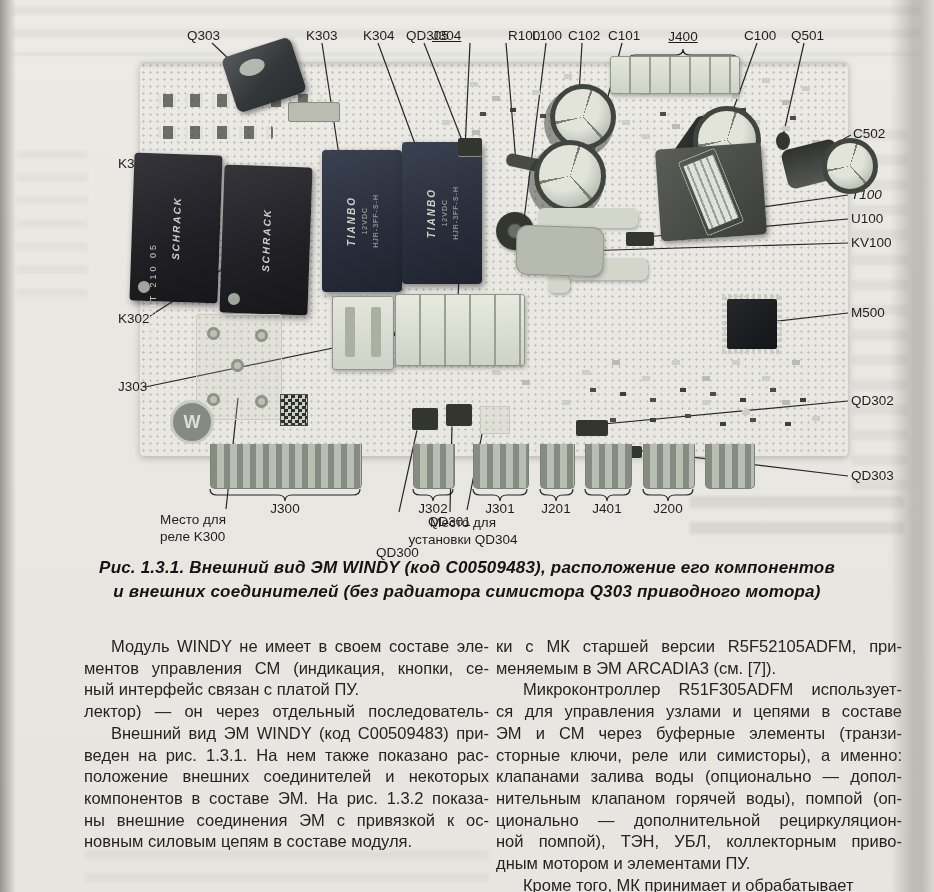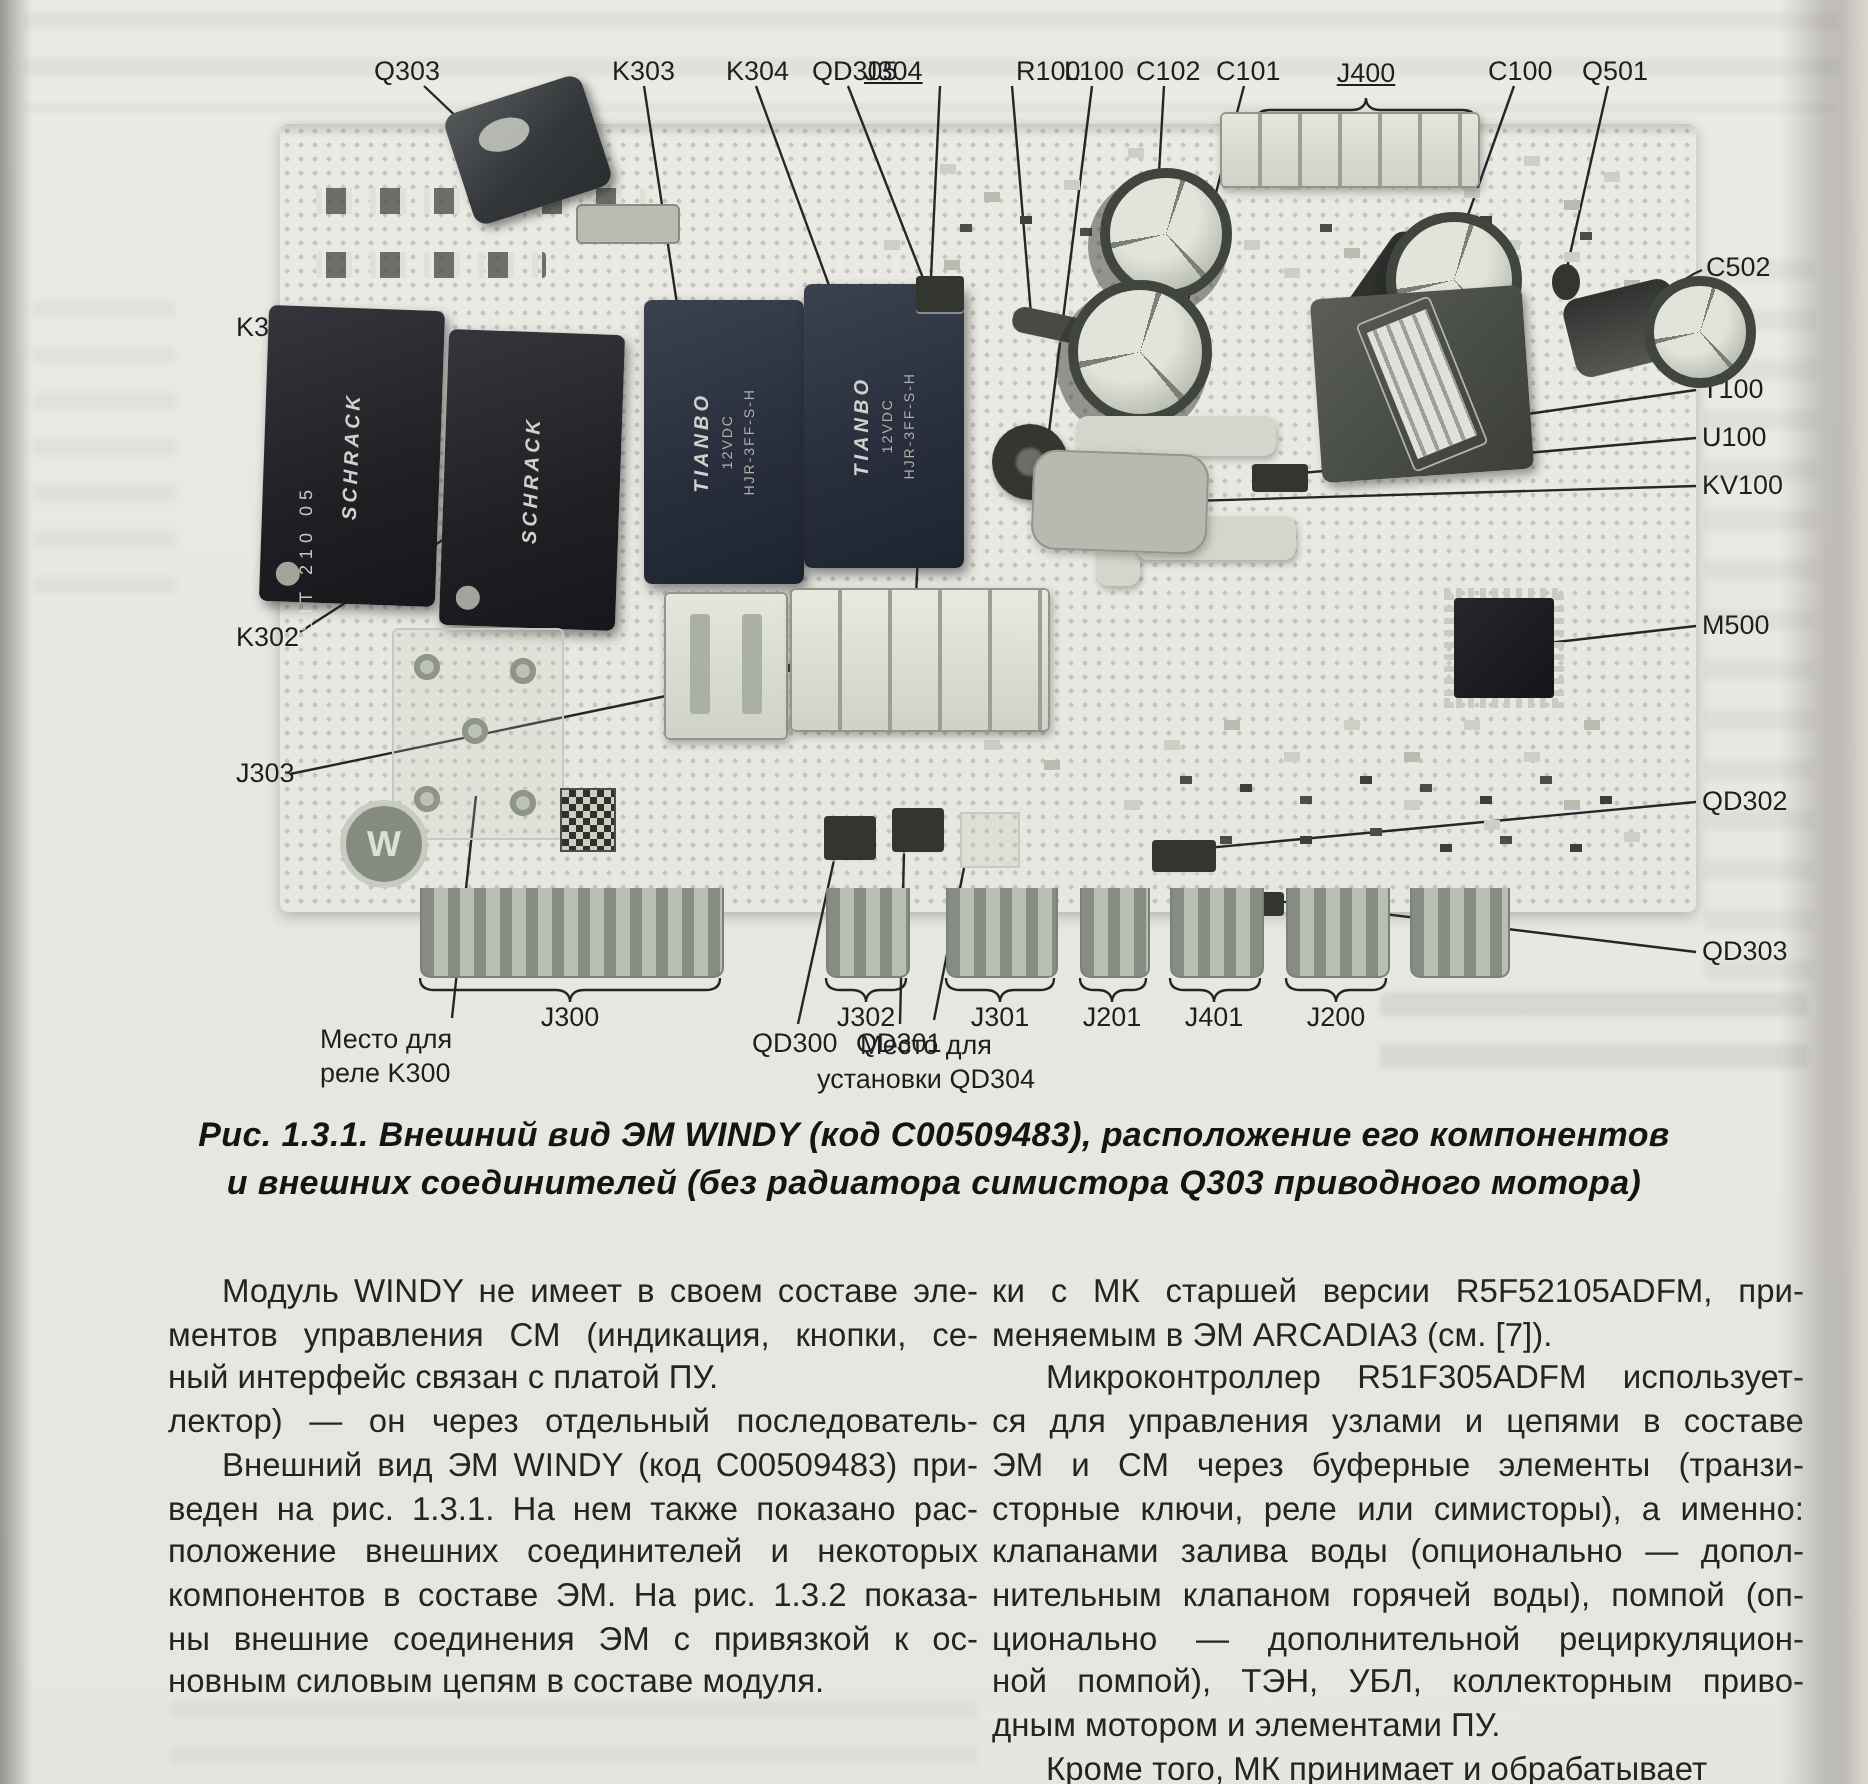--- a/index.html
+++ b/index.html
@@ -260,36 +260,36 @@
   <div class="fl" style="left:406px;top:29px;">QD305</div>
   <div class="fl" style="left:432px;top:29px;text-decoration:underline;">J304</div>
   <div class="fl" style="left:492px;top:29px;margin-left:16px;">R100</div>
   <div class="fl" style="left:532px;top:29px;">L100</div>
   <div class="fl" style="left:568px;top:29px;">C102</div>
   <div class="fl" style="left:608px;top:29px;">C101</div>
   <div class="fl center" style="left:665px;top:30px;width:36px;text-decoration:underline;">J400</div>
   <div class="fl" style="left:744px;top:29px;">C100</div>
   <div class="fl" style="left:791px;top:29px;">Q501</div>
   <div class="fl" style="left:853px;top:127px;">C502</div>
-  <div class="fl" style="left:851px;top:188px;">T100</div>
+  <div class="fl" style="left:851px;top:188px;font-style:italic;">T100</div>
   <div class="fl" style="left:851px;top:212px;">U100</div>
   <div class="fl" style="left:851px;top:236px;">KV100</div>
   <div class="fl" style="left:851px;top:306px;">M500</div>
   <div class="fl" style="left:851px;top:394px;">QD302</div>
   <div class="fl" style="left:851px;top:469px;">QD303</div>
   <div class="fl" style="left:118px;top:157px;">K301</div>
   <div class="fl" style="left:118px;top:312px;">K302</div>
   <div class="fl" style="left:118px;top:380px;">J303</div>
 
   <div class="note" style="left:160px;top:511px;">
     <div>Место для</div>
     <div>реле K300</div>
   </div>
   <div class="fl center" style="left:265px;top:502px;width:40px;">J300</div>
-  <div class="fl" style="left:376px;top:515px;text-align:center;">QD300</div>
+  <div class="fl" style="left:376px;top:546px;text-align:center;">QD300</div>
   <div class="fl" style="left:428px;top:515px;">QD301</div>
   <div class="fl center" style="left:413px;top:502px;width:40px;">J302</div>
   <div class="note" style="left:408px;top:514px;width:110px;text-align:center;">
     <div>Место для</div>
     <div>установки QD304</div>
   </div>
   <div class="fl center" style="left:480px;top:502px;width:40px;">J301</div>
   <div class="fl center" style="left:536px;top:502px;width:40px;">J201</div>
   <div class="fl center" style="left:587px;top:502px;width:40px;">J401</div>
   <div class="fl center" style="left:648px;top:502px;width:40px;">J200</div>

